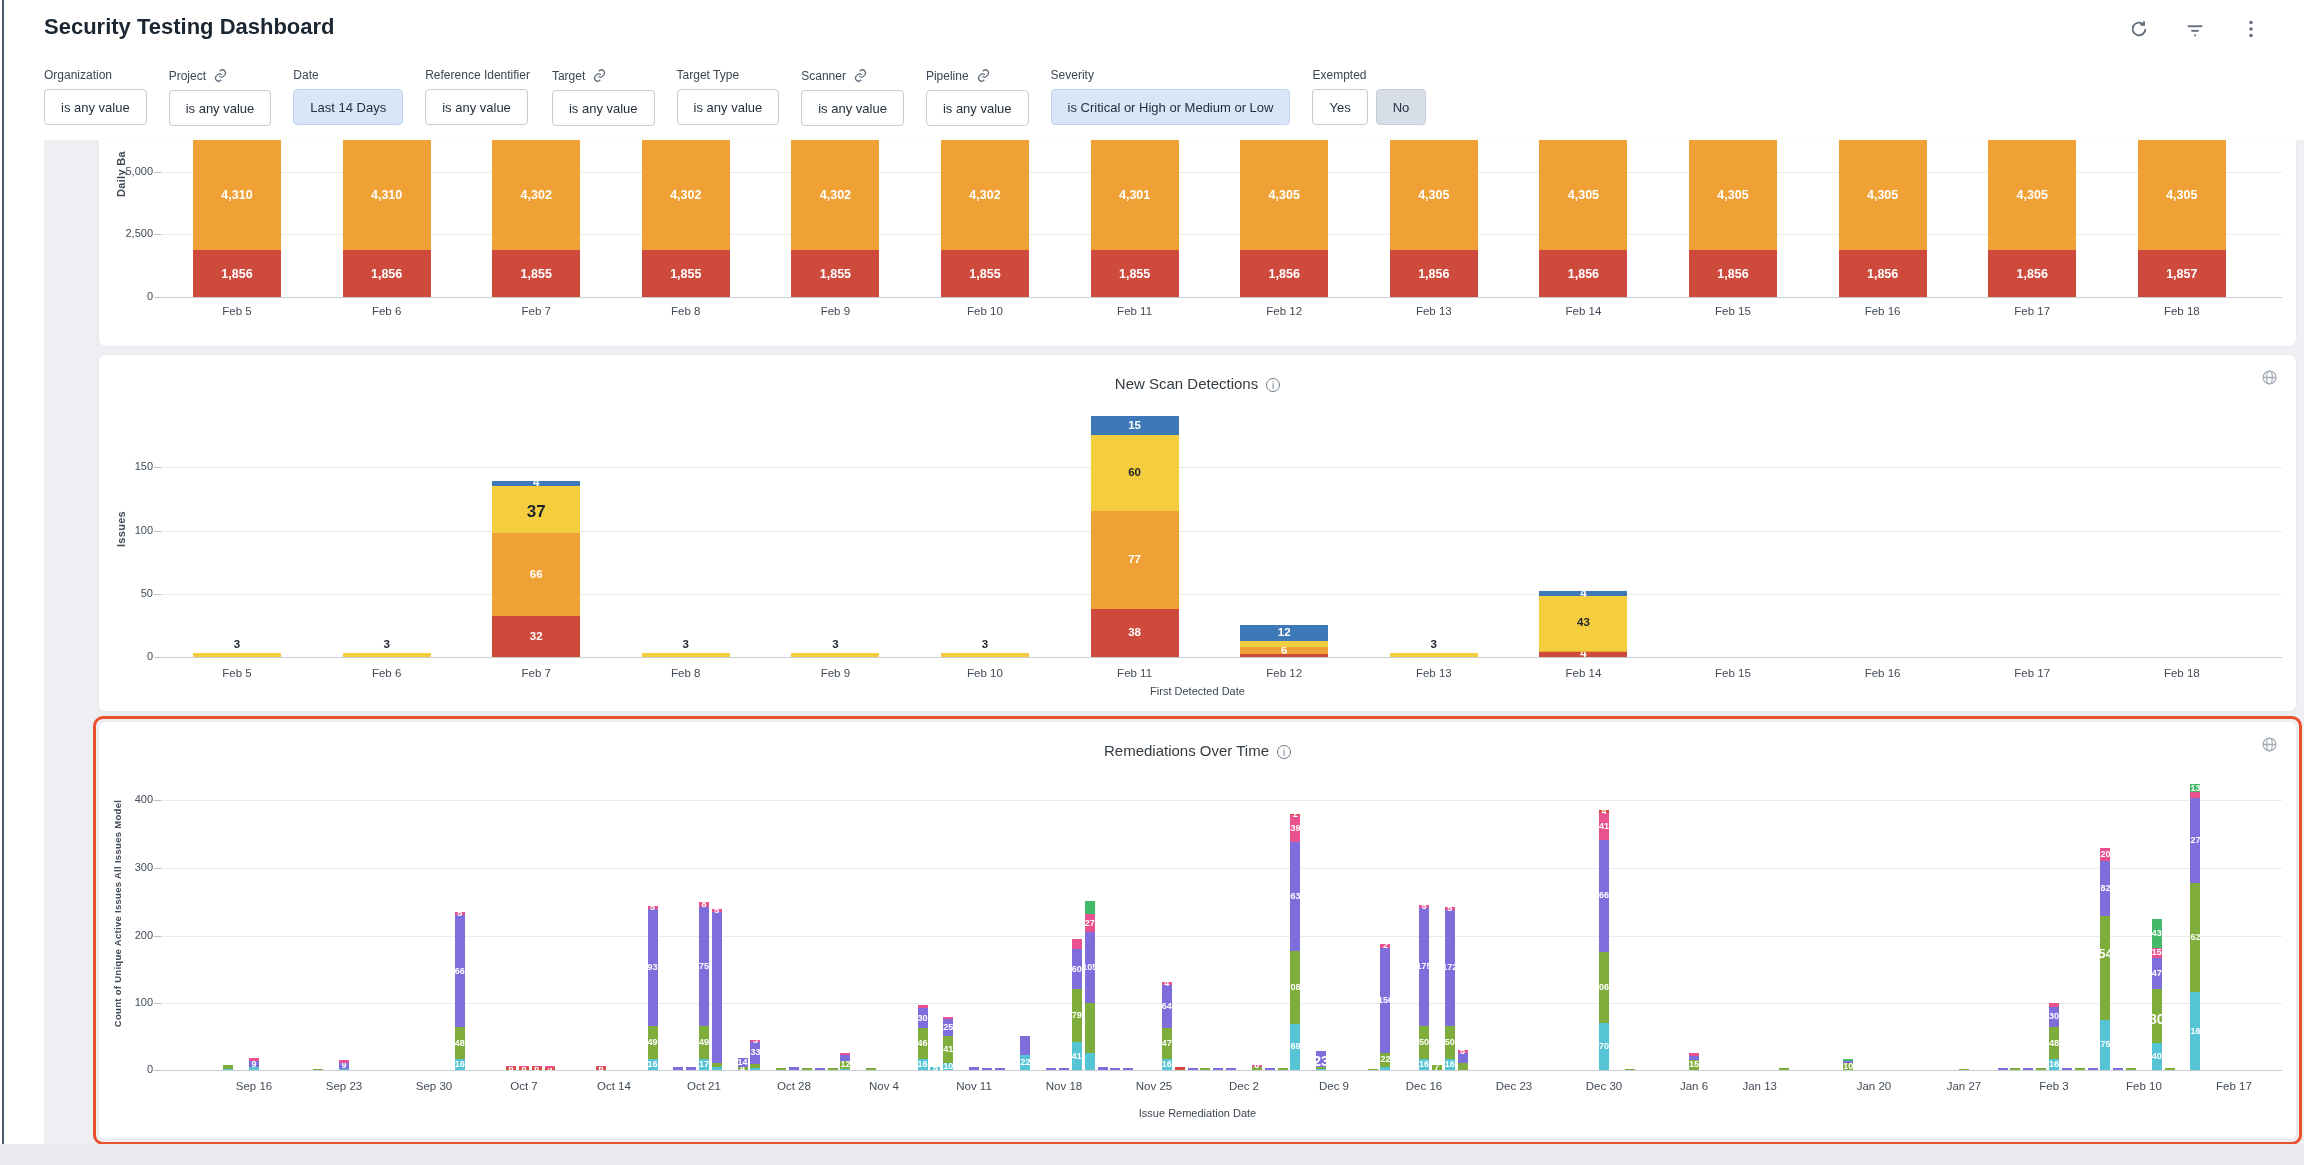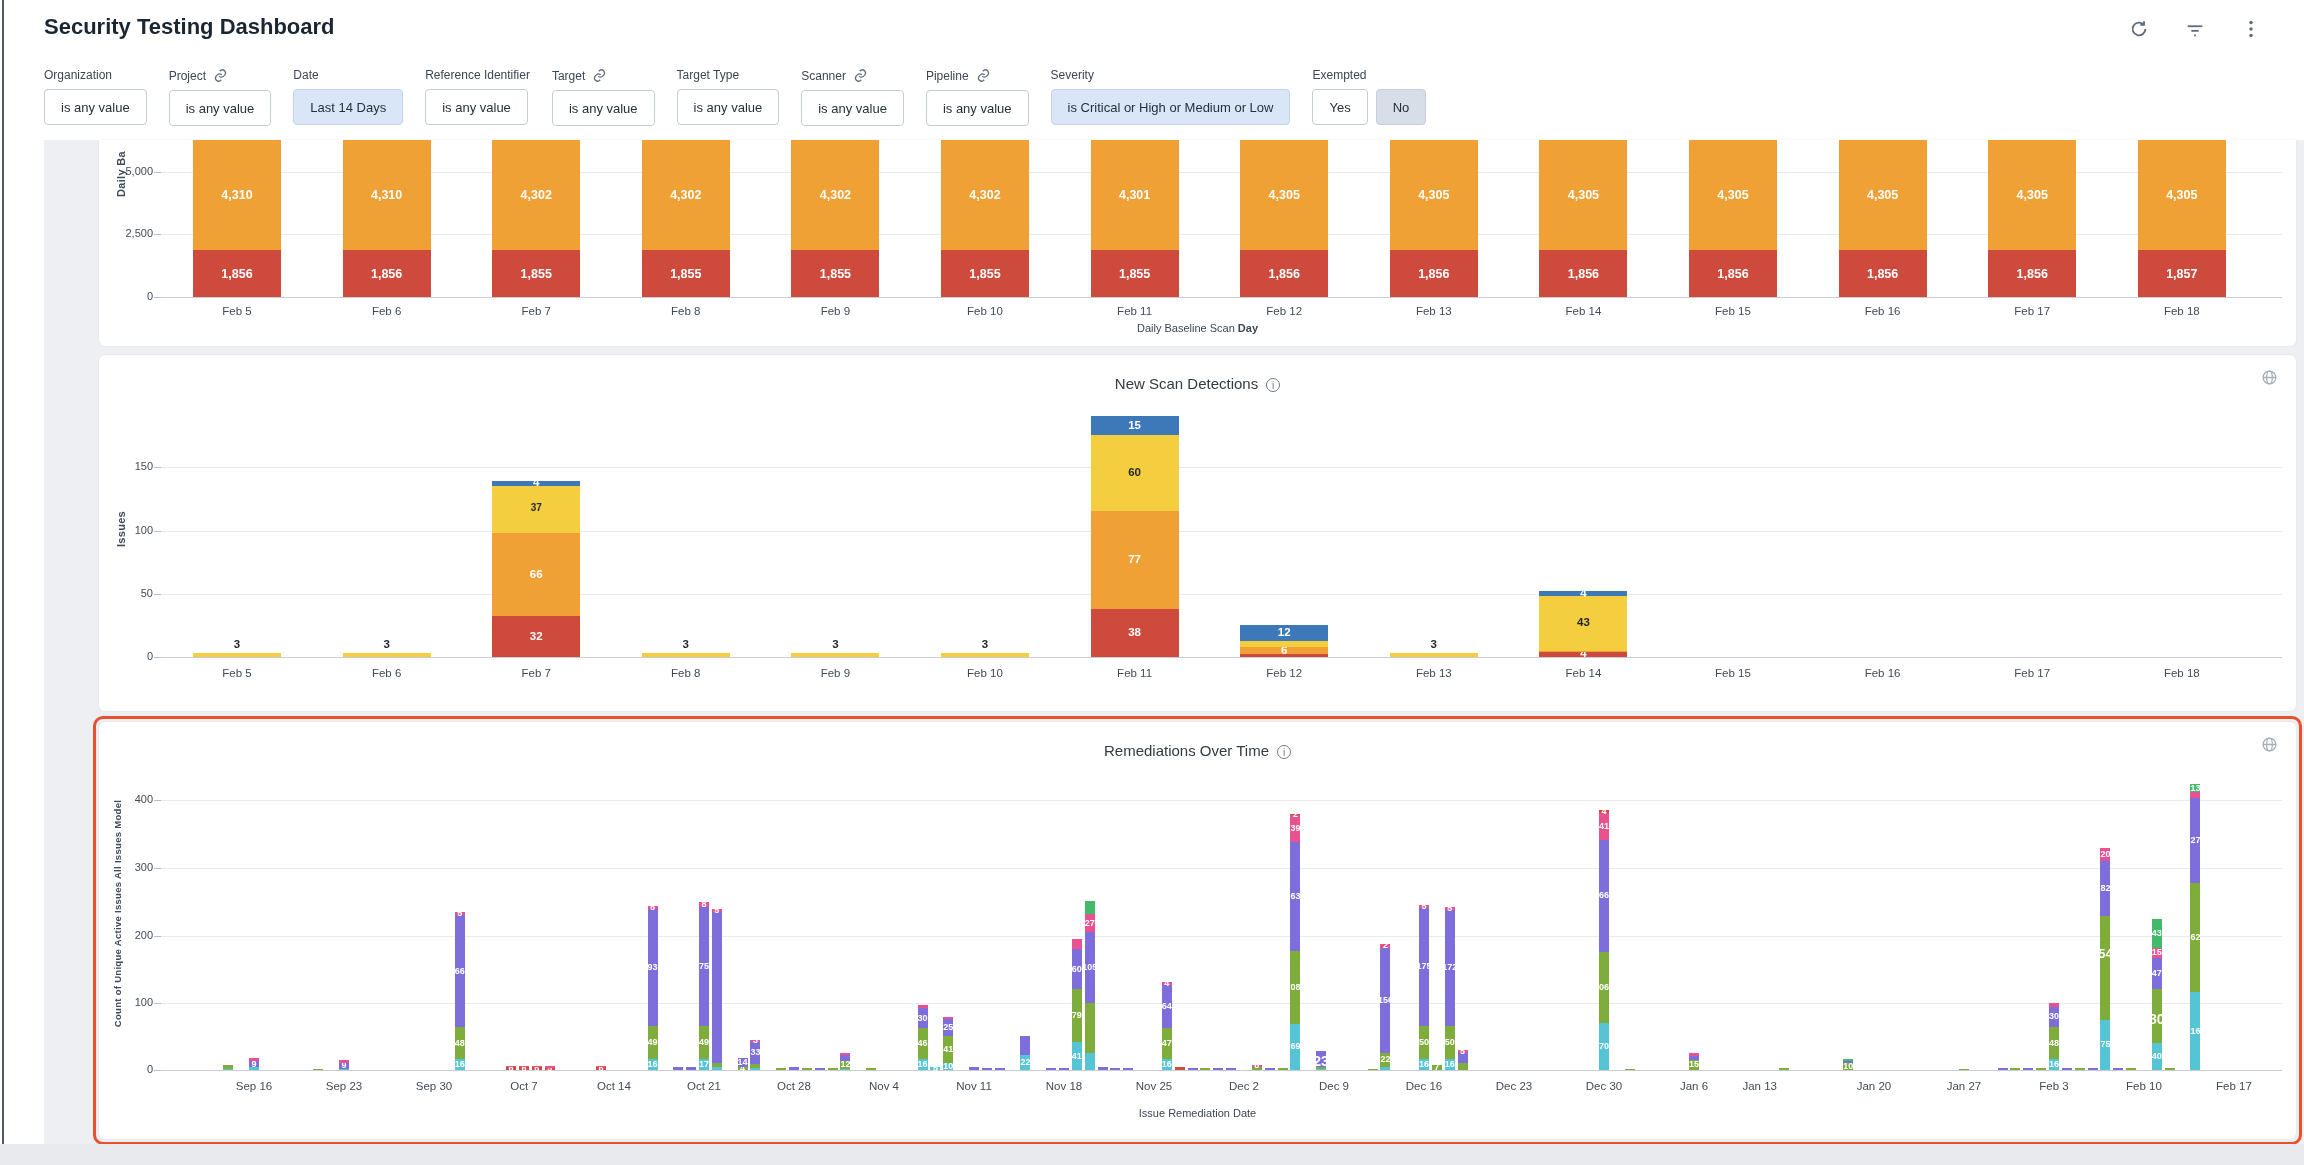--- a/index.html
+++ b/index.html
@@ -228,21 +228,20 @@
         <div class="seg" style="left: 1889.2px; top: -20px; width: 88px; height: 130.229px; background: rgb(239, 161, 54);"></div>
         <div class="seg" style="left: 1889.2px; top: 110.229px; width: 88px; height: 46.7712px; background: rgb(206, 74, 61);"></div>
         <div class="seglab" style="left: 1889.2px; top: 48px; width: 88px; font-size: 12.5px; color: rgb(255, 255, 255);">4,305</div>
         <div class="seglab" style="left: 1889.2px; top: 126.614px; width: 88px; font-size: 12.5px; color: rgb(255, 255, 255);">1,856</div>
         <div class="xtick" style="left: 1883.2px; top: 165px; width: 100px;">Feb 17</div>
         <div class="seg" style="left: 2038.8px; top: -20px; width: 88px; height: 130.204px; background: rgb(239, 161, 54);"></div>
         <div class="seg" style="left: 2038.8px; top: 110.204px; width: 88px; height: 46.7964px; background: rgb(206, 74, 61);"></div>
         <div class="seglab" style="left: 2038.8px; top: 48px; width: 88px; font-size: 12.5px; color: rgb(255, 255, 255);">4,305</div>
         <div class="seglab" style="left: 2038.8px; top: 126.602px; width: 88px; font-size: 12.5px; color: rgb(255, 255, 255);">1,857</div>
         <div class="xtick" style="left: 2032.8px; top: 165px; width: 100px;">Feb 18</div>
-        <div class="axis-title" style="top: 182px;"><span>Daily Baseline Scan </span><b>Day</b></div>
       </div>
 
     <div class="card" id="card2">
       <div class="card-title" style="top:20px;">
         <span>New Scan Detections</span><span class="info-i">i</span>
       </div>
       <svg class="globe" width="17" height="17" viewBox="0 0 24 24" fill="none" stroke="currentColor" stroke-width="1.8">
         <circle cx="12" cy="12" r="9"></circle>
           <ellipse cx="12" cy="12" rx="4" ry="9"></ellipse>
           <line x1="3" y1="12" x2="21" y2="12"></line>
@@ -264,21 +263,21 @@
         <div class="seglab" style="left: 94px; top: 283.2px; width: 88px; font-size: 11.5px; color: rgb(30, 36, 43);">3</div>
         <div class="xtick" style="left: 88px; top: 312px; width: 100px;">Feb 5</div>
         <div class="seg" style="left: 243.6px; top: 298.2px; width: 88px; height: 3.8001px; background: rgb(245, 206, 64);"></div>
         <div class="seglab" style="left: 243.6px; top: 283.2px; width: 88px; font-size: 11.5px; color: rgb(30, 36, 43);">3</div>
         <div class="xtick" style="left: 237.6px; top: 312px; width: 100px;">Feb 6</div>
         <div class="seg" style="left: 393.2px; top: 261.466px; width: 88px; height: 40.5344px; background: rgb(206, 74, 61);"></div>
         <div class="seglab" style="left: 393.2px; top: 274.733px; width: 88px; font-size: 11.5px; color: rgb(255, 255, 255);">32</div>
         <div class="seg" style="left: 393.2px; top: 177.863px; width: 88px; height: 83.6022px; background: rgb(239, 161, 54);"></div>
         <div class="seglab" style="left: 393.2px; top: 212.665px; width: 88px; font-size: 11.5px; color: rgb(255, 255, 255);">66</div>
         <div class="seg" style="left: 393.2px; top: 130.995px; width: 88px; height: 46.8679px; background: rgb(245, 206, 64);"></div>
-        <div class="seglab" style="left: 393.2px; top: 147.429px; width: 88px; font-size: 10px; color: rgb(30, 36, 43);">37</div>
+        <div class="seglab" style="left: 393.2px; top: 147.429px; width: 88px; font-size: 17px; color: rgb(30, 36, 43);">37</div>
         <div class="seg" style="left: 393.2px; top: 125.929px; width: 88px; height: 5.0668px; background: rgb(61, 121, 184);"></div>
         <div class="seglab" style="left: 393.2px; top: 121.462px; width: 88px; font-size: 11.5px; color: rgb(255, 255, 255);">4</div>
         <div class="xtick" style="left: 387.2px; top: 312px; width: 100px;">Feb 7</div>
         <div class="seg" style="left: 542.8px; top: 298.2px; width: 88px; height: 3.8001px; background: rgb(245, 206, 64);"></div>
         <div class="seglab" style="left: 542.8px; top: 283.2px; width: 88px; font-size: 11.5px; color: rgb(30, 36, 43);">3</div>
         <div class="xtick" style="left: 536.8px; top: 312px; width: 100px;">Feb 8</div>
         <div class="seg" style="left: 692.4px; top: 298.2px; width: 88px; height: 3.8001px; background: rgb(245, 206, 64);"></div>
         <div class="seglab" style="left: 692.4px; top: 283.2px; width: 88px; font-size: 11.5px; color: rgb(30, 36, 43);">3</div>
         <div class="xtick" style="left: 686.4px; top: 312px; width: 100px;">Feb 9</div>
         <div class="seg" style="left: 842px; top: 298.2px; width: 88px; height: 3.8001px; background: rgb(245, 206, 64);"></div>
@@ -308,20 +307,21 @@
         <div class="seg" style="left: 1440.4px; top: 295.666px; width: 88px; height: 1.2667px; background: rgb(239, 161, 54);"></div>
         <div class="seg" style="left: 1440.4px; top: 241.198px; width: 88px; height: 54.4681px; background: rgb(245, 206, 64);"></div>
         <div class="seglab" style="left: 1440.4px; top: 261.432px; width: 88px; font-size: 11.5px; color: rgb(30, 36, 43);">43</div>
         <div class="seg" style="left: 1440.4px; top: 236.132px; width: 88px; height: 5.0668px; background: rgb(61, 121, 184);"></div>
         <div class="seglab" style="left: 1440.4px; top: 231.665px; width: 88px; font-size: 11.5px; color: rgb(255, 255, 255);">4</div>
         <div class="xtick" style="left: 1434.4px; top: 312px; width: 100px;">Feb 14</div>
         <div class="xtick" style="left: 1584px; top: 312px; width: 100px;">Feb 15</div>
         <div class="xtick" style="left: 1733.6px; top: 312px; width: 100px;">Feb 16</div>
         <div class="xtick" style="left: 1883.2px; top: 312px; width: 100px;">Feb 17</div>
         <div class="xtick" style="left: 2032.8px; top: 312px; width: 100px;">Feb 18</div>
+        <div class="axis-title" style="top: 330px;">First Detected Date</div>
       </div>
 
     <div class="card" id="card3">
       <div class="card-title" style="top:20px;">
         <span>Remediations Over Time</span><span class="info-i">i</span>
       </div>
       <svg class="globe" width="17" height="17" viewBox="0 0 24 24" fill="none" stroke="currentColor" stroke-width="1.8">
         <circle cx="12" cy="12" r="9"></circle>
           <ellipse cx="12" cy="12" rx="4" ry="9"></ellipse>
           <line x1="3" y1="12" x2="21" y2="12"></line>

